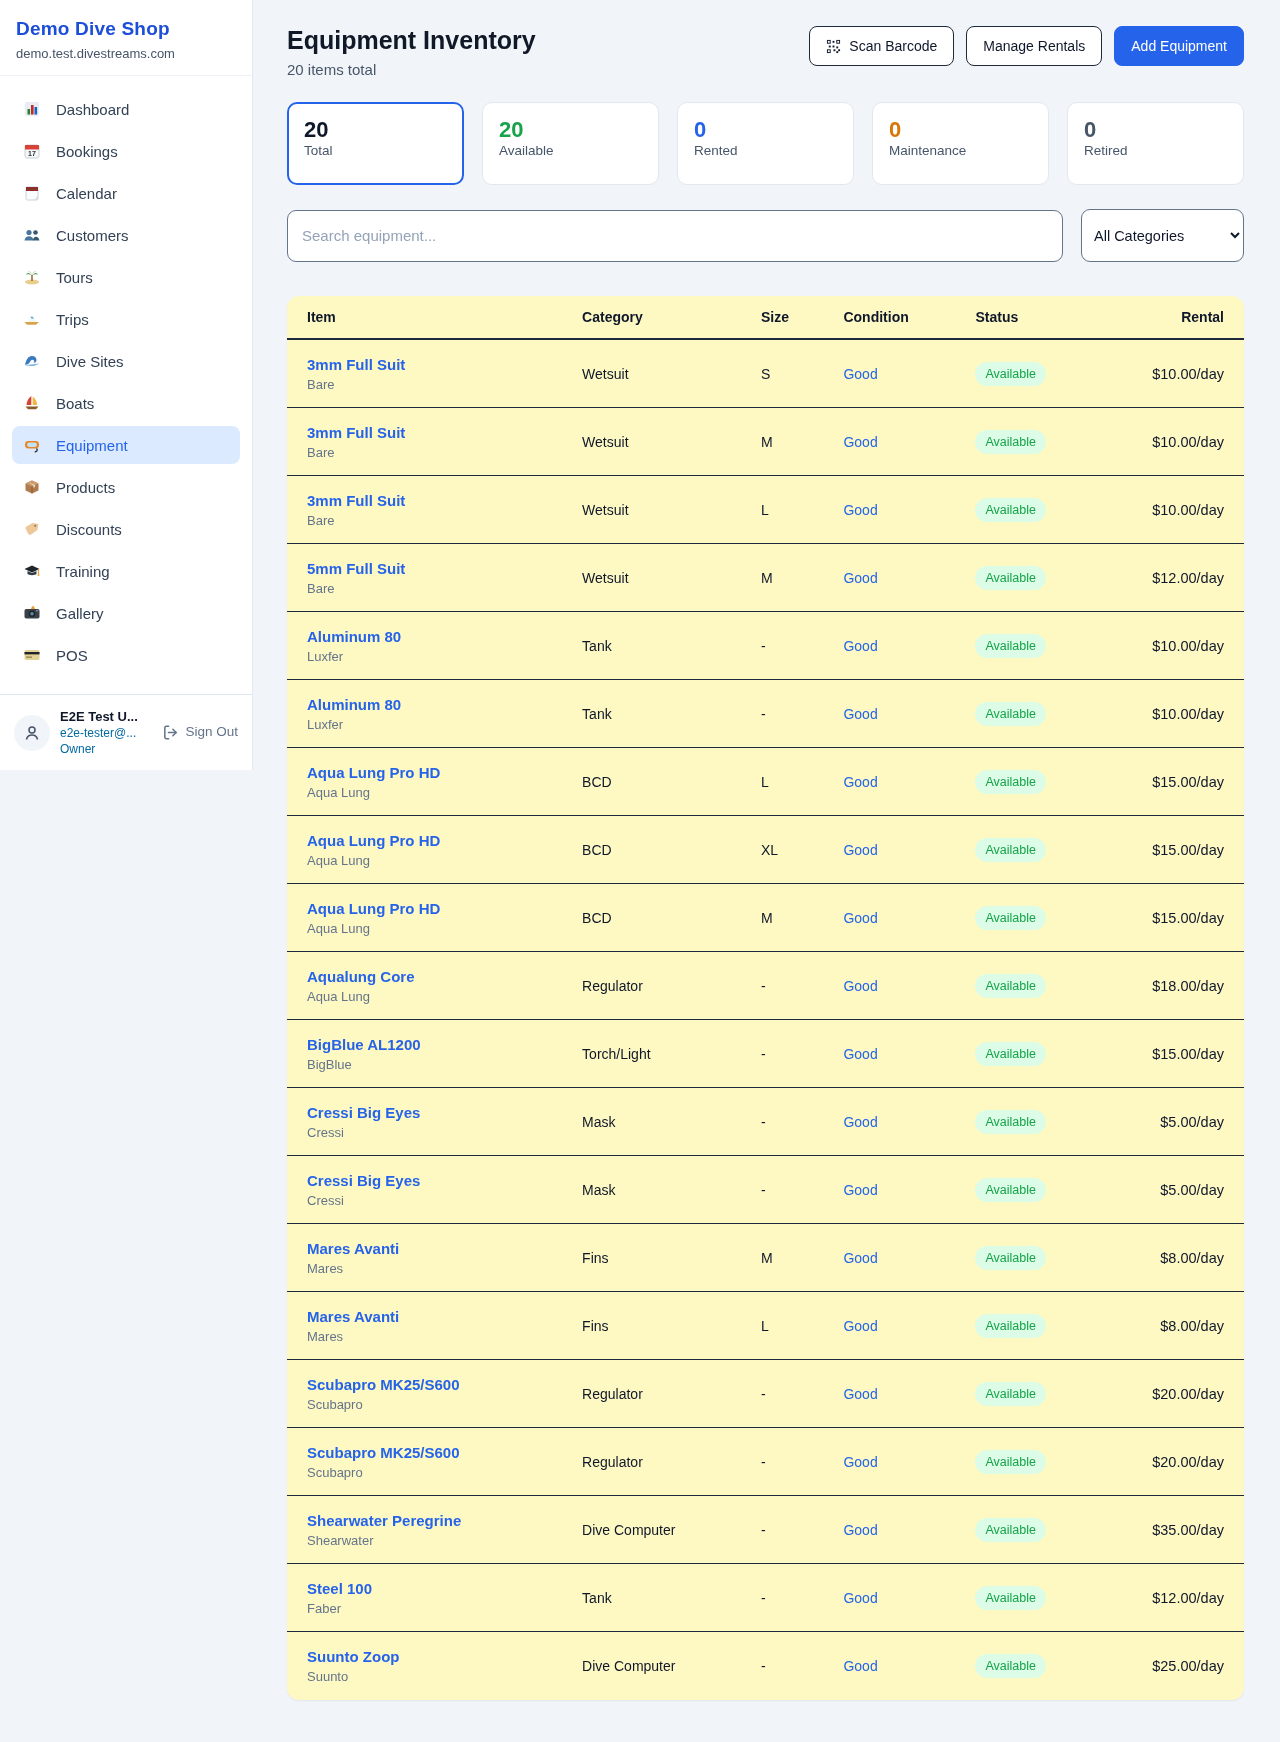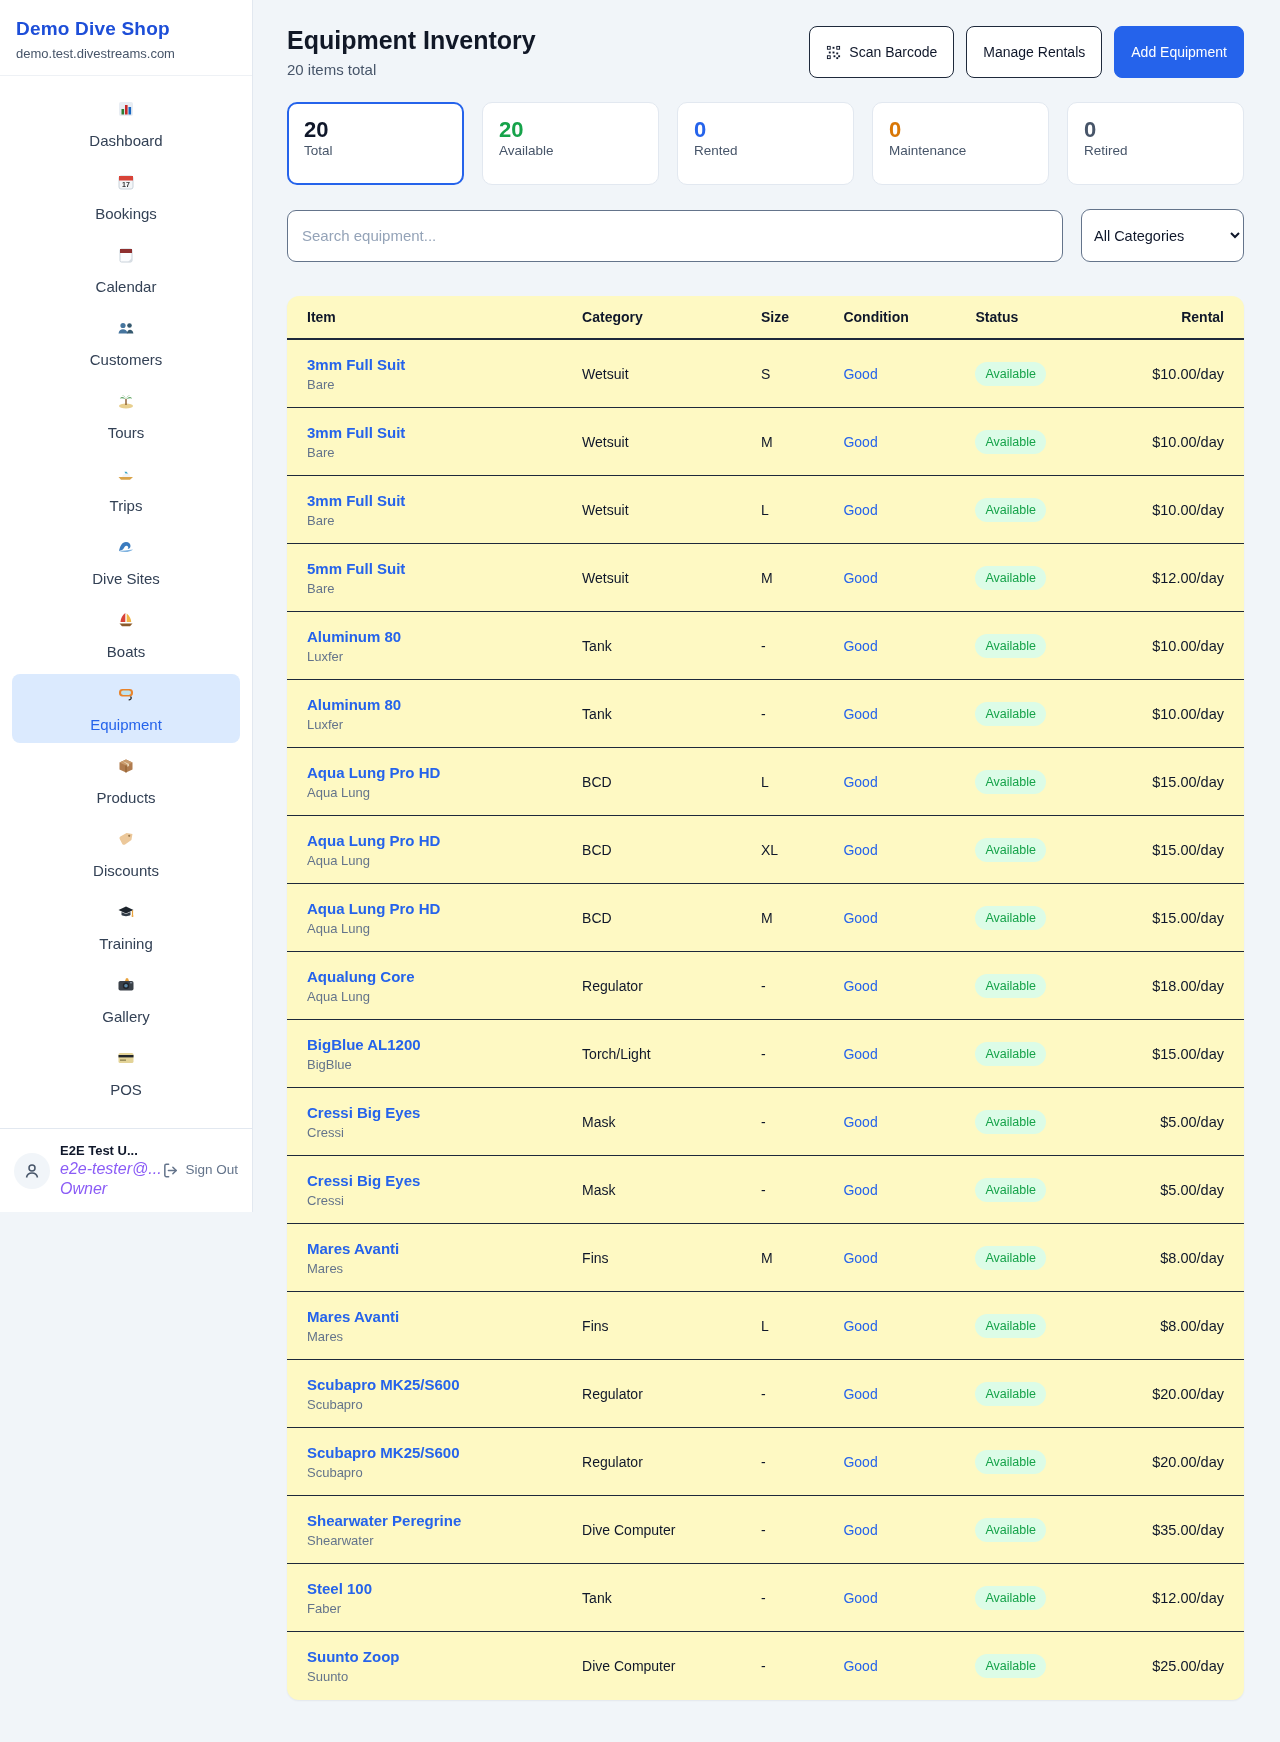--- a/index.html
+++ b/index.html
@@ -14,48 +14,48 @@
   
   .sidebar {
     width:253px; background:#ffffff; border-right:1px solid #e2e8f0;
     flex:0 0 253px;
   }
   .brand { padding:18px 16px 14px 16px; border-bottom:1px solid #eef1f5; }
   .brand-name { color:#1d4ed8; font-size:19px; font-weight:bold; letter-spacing:.2px; }
   .brand-domain { color:#475569; font-size:13px; margin-top:6px; }
   .nav { padding:14px 12px 10px 12px; }
   .nav-item {
-    display:flex; align-items:center; gap:14px;
+    display:flex; align-items:flex-end; gap:14px;
     padding:10px 10px; margin-bottom:4px; border-radius:8px;
-    font-size:15px; color:#334155; cursor:pointer;flex-direction:column;
+    font-size:15px; color:#334155; cursor:pointer;
   }
   .nav-item.active { background:#dbeafe; color:#2563eb; font-weight:500; }
   .nav-icon { width:20px; height:18px; display:inline-flex; align-items:center; justify-content:center; }
   .nav-icon svg { width:18px; height:18px; display:block; }
   .user-row {
     border-top:1px solid #e2e8f0; padding:14px 14px; margin-top:6px;
     display:flex; align-items:center; gap:10px;
   }
   .avatar {
     width:36px; height:36px; border-radius:50%; background:#f1f5f9;
     display:flex; align-items:center; justify-content:center; flex:0 0 36px;
   }
   .user-meta { flex:1 1 auto; min-width:0; }
   .user-name { font-size:13px; font-weight:bold; color:#0f172a; white-space:nowrap; }
-  .user-email, .user-role { font-size:16px; color:#8b5cf6; margin-top:2px; white-space:nowrap;font-style:italic; }
+  .user-email, .user-role { font-size:12px; color:#0369a1; margin-top:2px; white-space:nowrap; }
   .signout { display:flex; align-items:flex-start; gap:6px; color:#64748b; font-size:13.5px; cursor:pointer; white-space:nowrap; }
 
   
   .main { flex:1 1 auto; padding:26px 36px 40px 34px; }
   .page-head { display:flex; justify-content:space-between; align-items:flex-start; }
   .page-title { font-size:25px; font-weight:bold; color:#111827; }
   .page-subtitle { font-size:15px; color:#475569; margin-top:6px; }
   .head-actions { display:flex; gap:12px; align-items:center; }
   .btn {
-    height:52px; padding:0 16px; border-radius:8px; font-size:14px; font-weight:500;
+    height:40px; padding:0 16px; border-radius:8px; font-size:14px; font-weight:500;
     font-family:inherit; cursor:pointer; display:inline-flex; align-items:center; gap:8px;
     background:#ffffff; border:1px solid #1e293b; color:#0f172a;
   }
   .btn.primary { background:#2563eb; border-color:#2563eb; color:#ffffff; }
   .btn svg { display:block; }
 
   
   .stats { display:flex; gap:18px; margin-top:24px; }
   .stat-card {
     flex:1 1 0; background:#ffffff; border:1px solid #e2e8f0; border-radius:10px;

